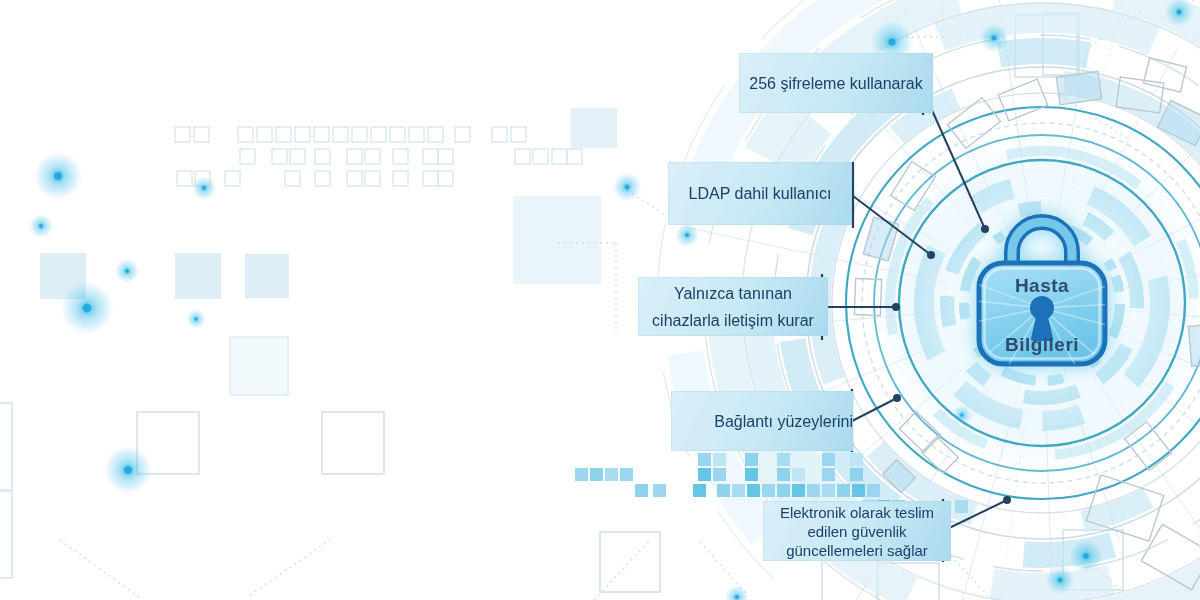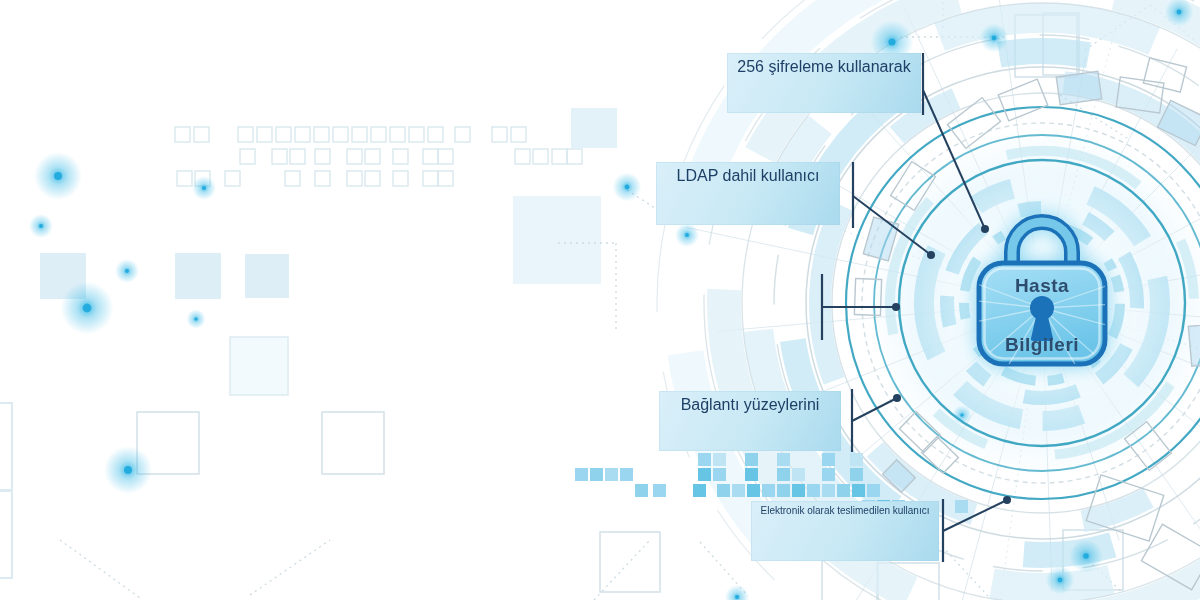--- a/index.html
+++ b/index.html
@@ -3,28 +3,29 @@
 <meta charset="utf-8">
 <style>
   html,body{margin:0;padding:0;}
   body{
     width:1200px;height:600px;overflow:hidden;position:relative;background:#ffffff;
     font-family:"Liberation Sans","DejaVu Sans",sans-serif;
   }
   #stage{position:absolute;inset:0;width:1200px;height:600px;}
   svg#scene{position:absolute;left:0;top:0;}
   .callout{
-    position:absolute;display:flex;flex-direction:row;justify-content:center;
+    position:absolute;display:flex;flex-direction:column;justify-content:center;
     text-align:center;
     background:linear-gradient(118deg,var(--label-bg-start) 0%,#c6e8f4 55%,var(--label-bg-end) 100%);
     color:var(--label-text);
     font-size:16px;line-height:27px;
     box-shadow:0 0 0 1px rgba(160,205,228,.25) inset;
+    margin-left:12px;
   }
-  .callout.small{font-size:10px;line-height:19px;}
+  .callout.small{font-size:15px;line-height:19px;}
   .connector-g line{stroke:var(--accent-navy);stroke-width:2.2px;}
   .connector-g path{stroke:var(--accent-navy);stroke-width:2px;fill:none;}
   .connector-g circle{fill:var(--accent-navy);stroke:none;}
   .lock-label{
     fill:var(--lock-text);font-weight:bold;font-size:19px;letter-spacing:.5px;
     text-anchor:middle;font-family:"Liberation Sans","DejaVu Sans",sans-serif;
   }
   #dk-rings circle{fill:none;}
   #dk-rays line{stroke:#dfeaf0;stroke-width:1;}
   #dk-tiles rect{stroke:#b9c8d0;stroke-width:1.4;fill:none;}
@@ -340,21 +341,26 @@
     <text x="1042" y="351" class="lock-label">Bilgileri</text>
   </g>
 </svg>
 
 <div class="callout" style="left:727px;top:53px;width:194px;height:60px;">
   <span>256 şifreleme kullanarak</span>
 </div>
 <div class="callout" style="left:656px;top:162px;width:184px;height:63px;">
   <span>LDAP dahil kullanıcı</span>
 </div>
-<div class="callout" style="left:659px;top:391px;width:182px;height:60px;">
+<div class="callout" style="left:626px;top:277px;width:190px;height:59px;">
+  <span>Yalnızca tanınan</span>
+  <span>cihazlarla iletişim kurar</span>
+</div>
+<div class="callout" style="left:659px;top:391px;width:182px;height:60px;align-items:flex-end;">
   <span>Bağlantı yüzeylerini</span>
 </div>
 <div class="callout small" style="left:751px;top:501px;width:188px;height:60px;">
   <span>Elektronik olarak teslim</span>
-  <span>edilen kullanıcı</span>
+  <span>edilen güvenlik</span>
+  <span>güncellemeleri sağlar</span>
 </div>
 
 </div>
 
 </body></html>

